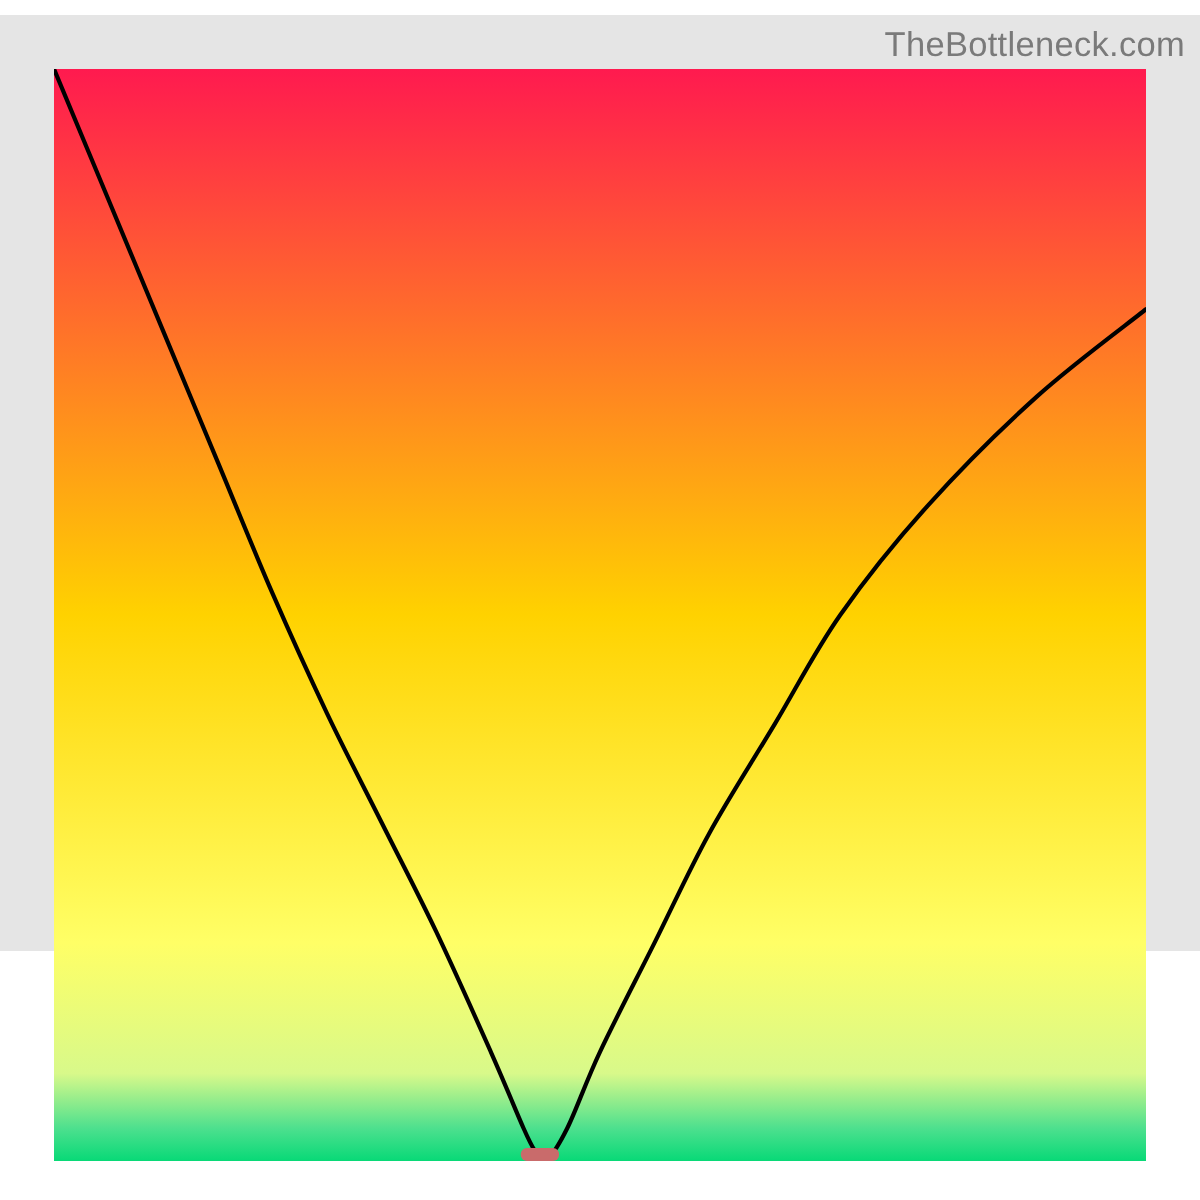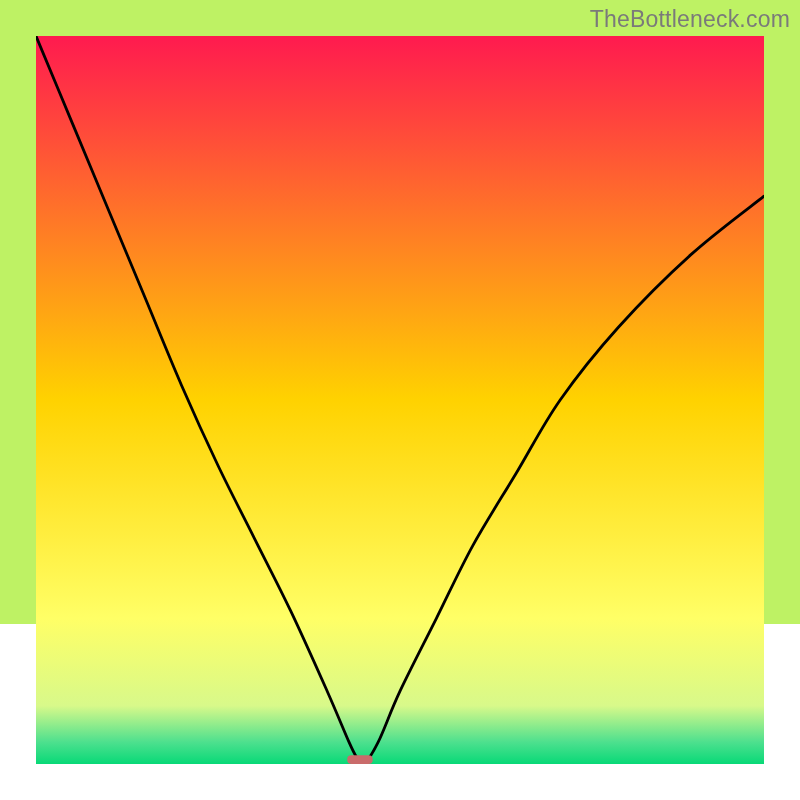--- a/index.html
+++ b/index.html
@@ -7,21 +7,22 @@
     padding: 0;
     background: #fff;
     width: 800px;
     height: 800px;
     overflow: hidden;
   }
   .chart-container {
     position: relative;
     width: 800px;
     height: 624px;
-    background: #bef264;
+    background: #e5e5e5;
+    margin-top: 10px;
   }
   .plot-area {
     position: absolute;
     left: 36px;
     top: 36px;
     width: 728px;
     height: 728px;
   }
   .watermark {
     position: absolute;

